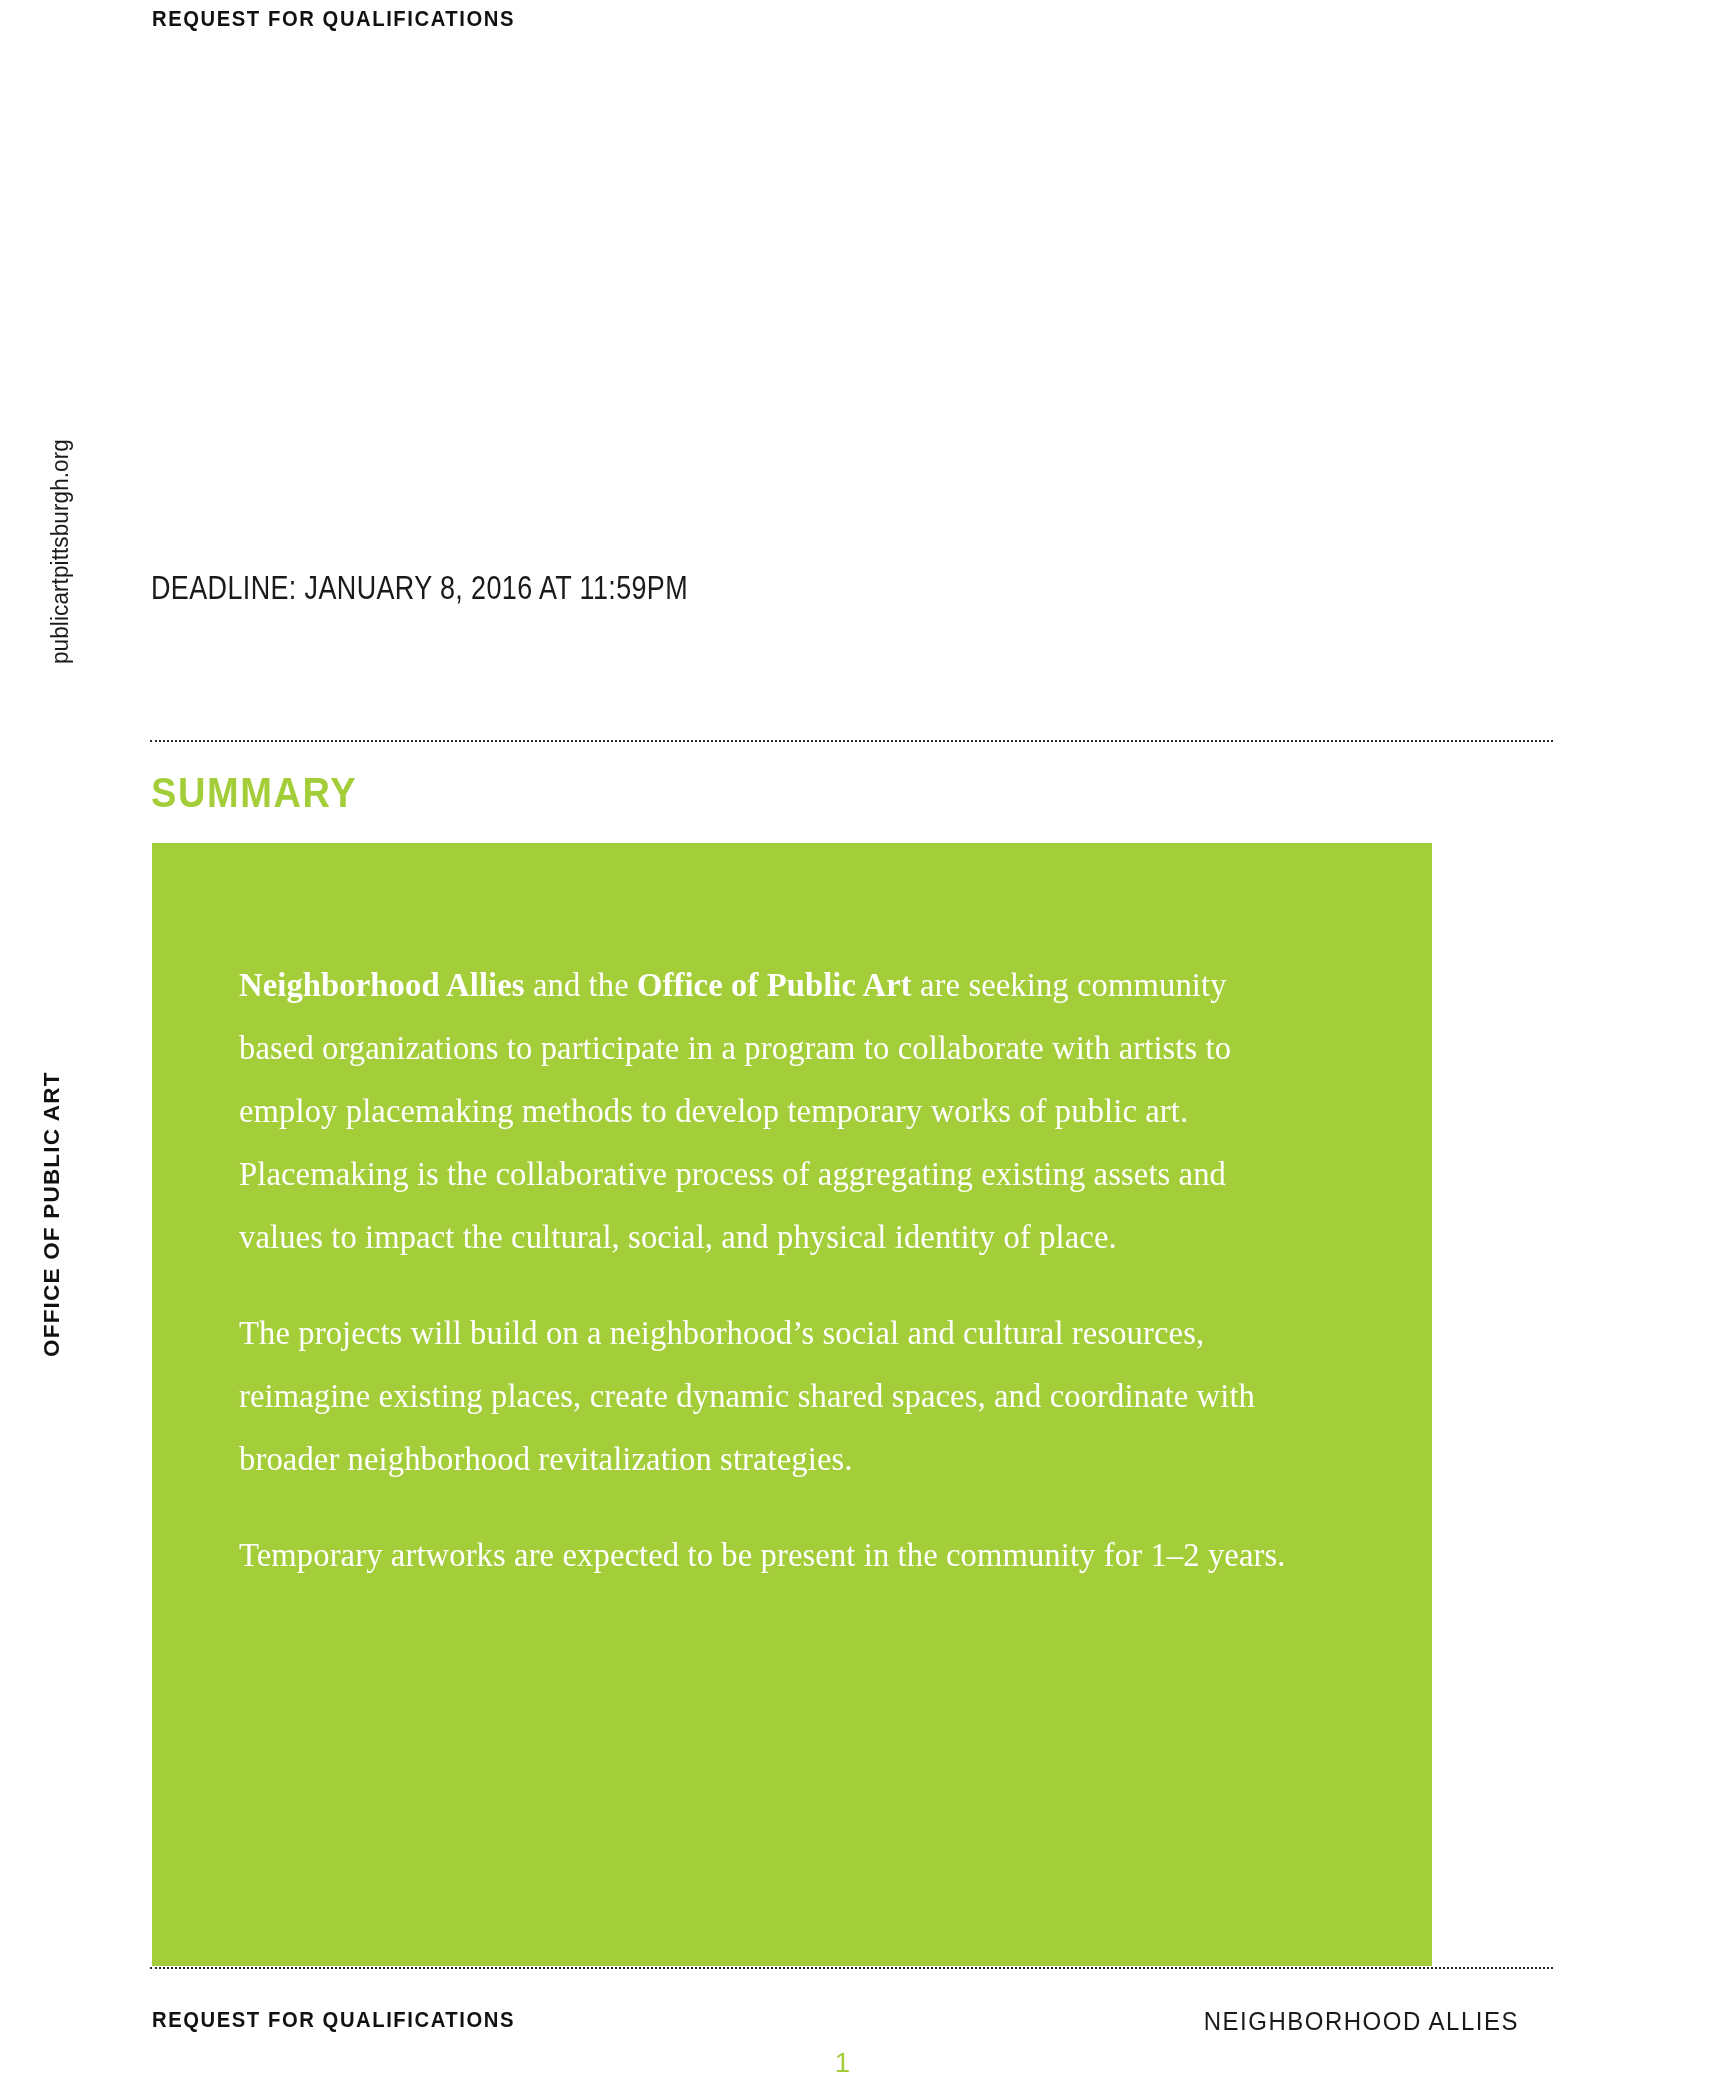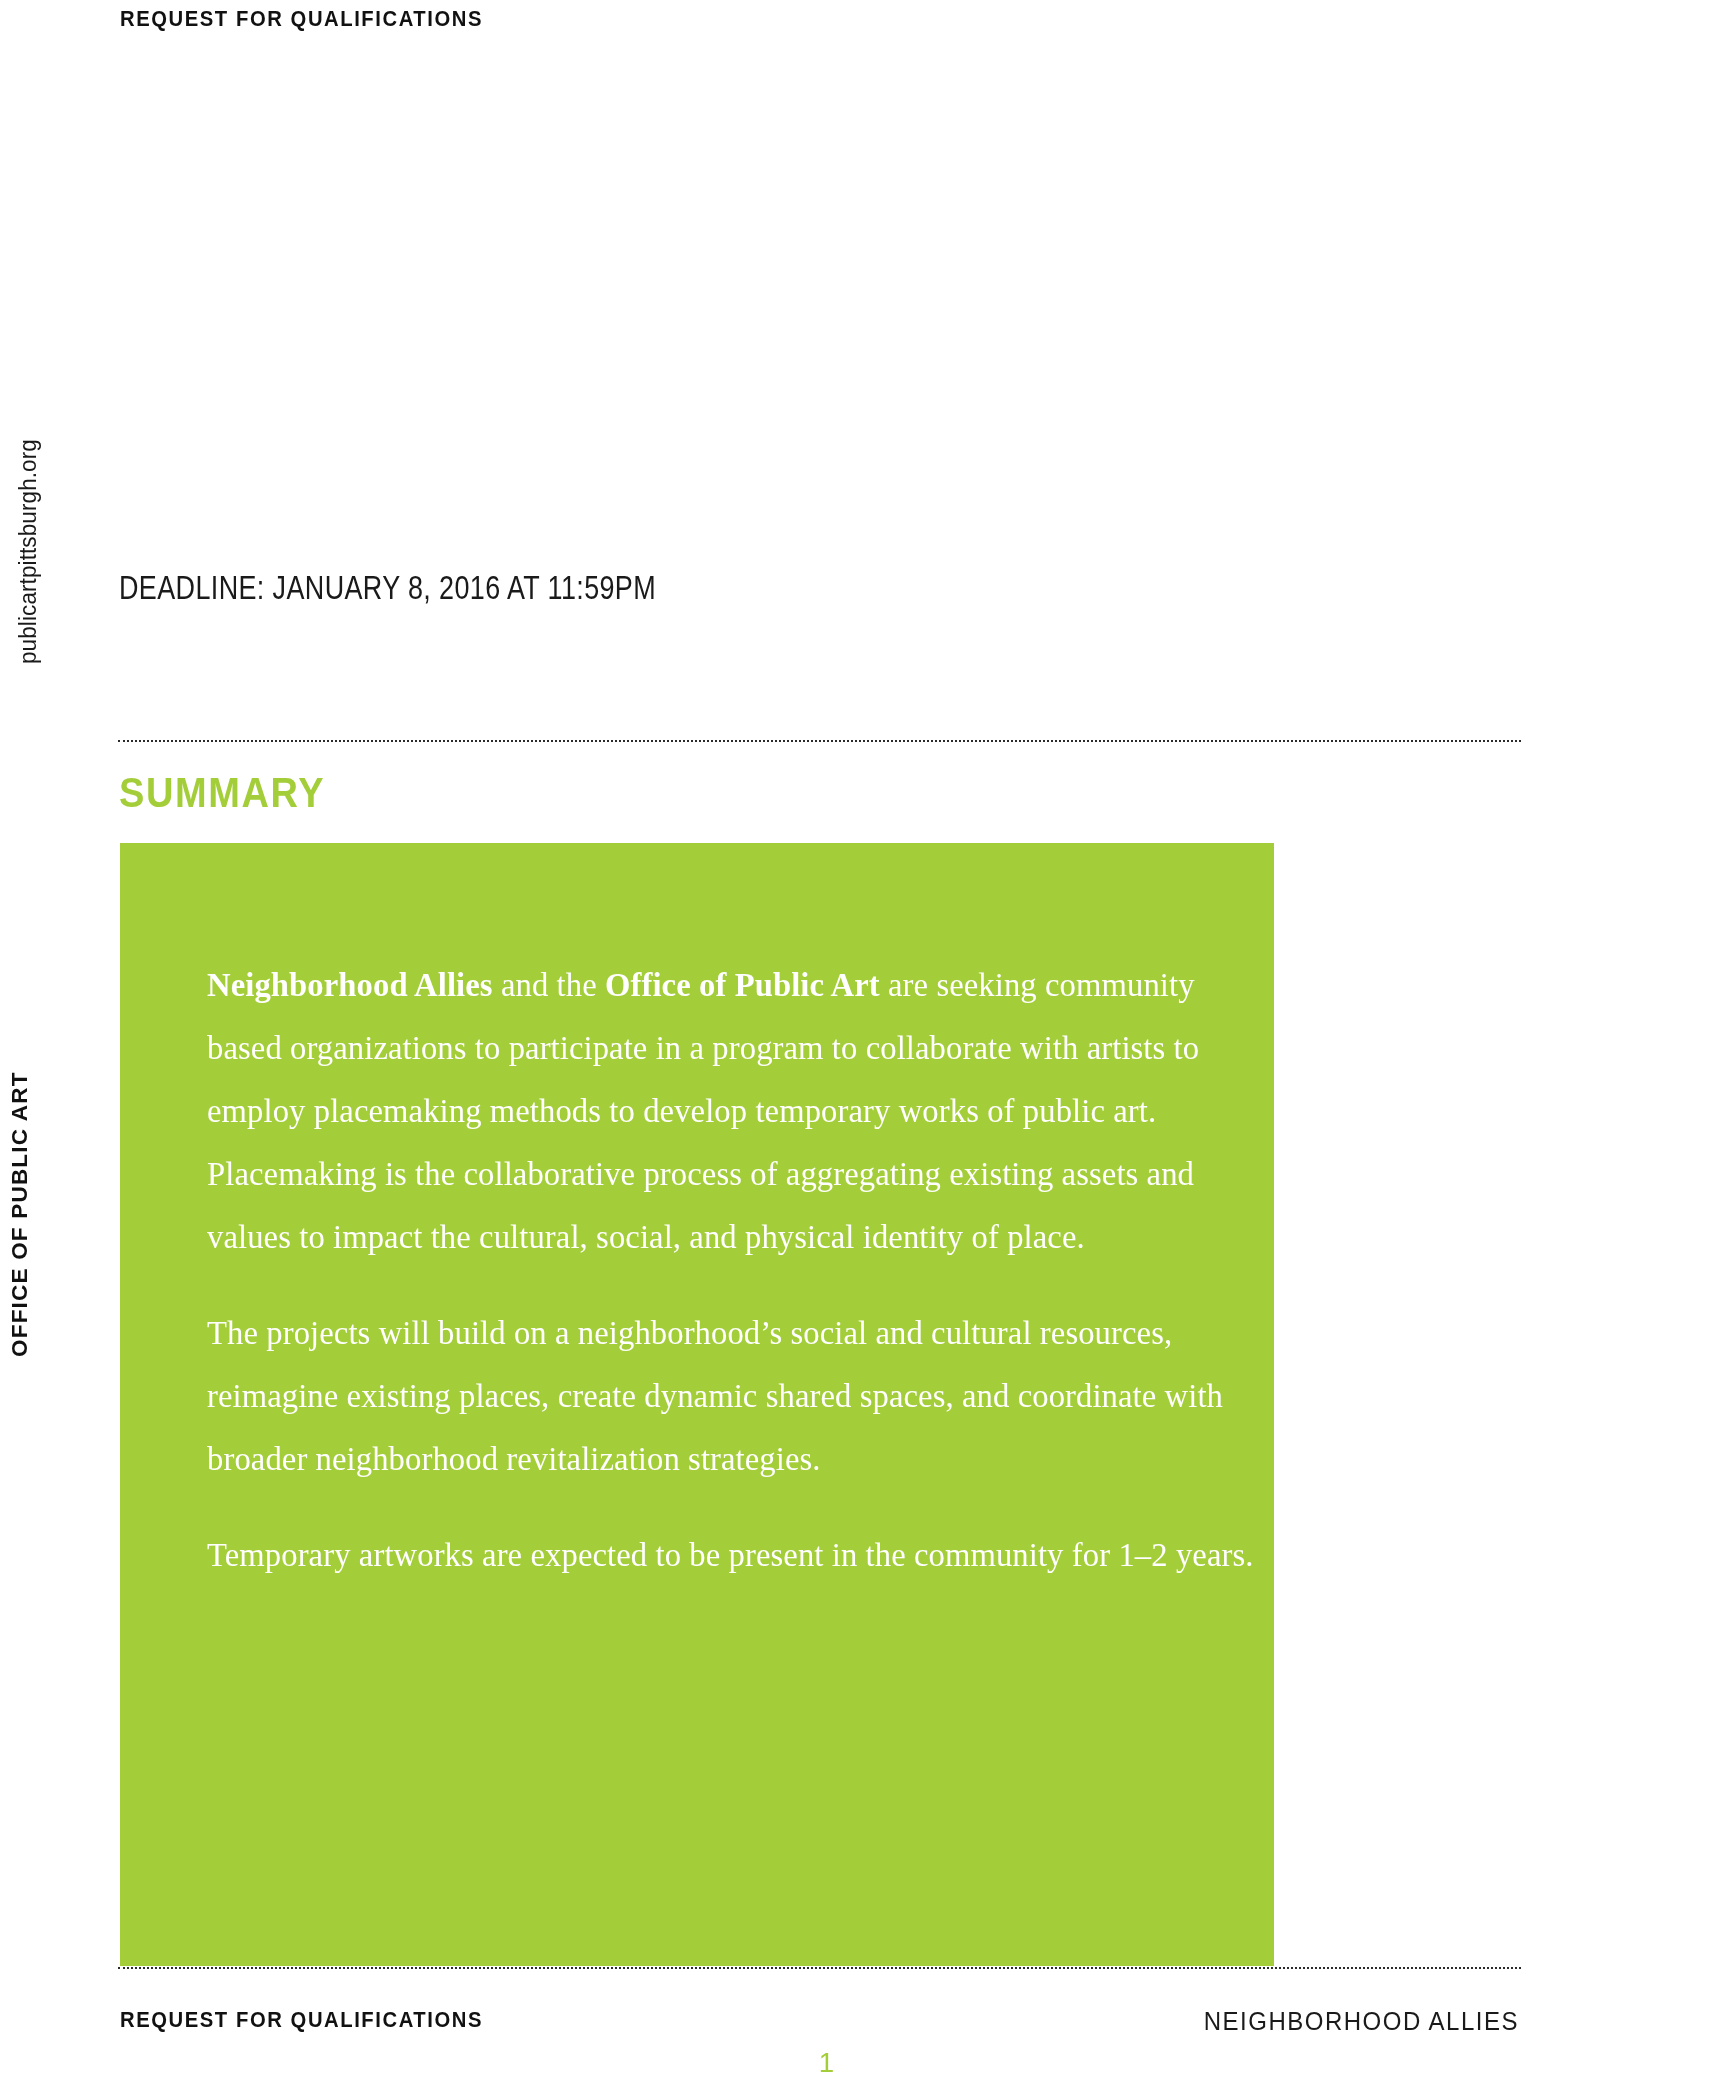--- a/index.html
+++ b/index.html
@@ -12,20 +12,21 @@
     height: 2097px;
     position: relative;
     font-family: "Liberation Sans", sans-serif;
     overflow: hidden;
   }
 
   .page {
     position: absolute;
     inset: 0;
     background: #ffffff;
+    margin-left: 32px;
   }
 
   
   .header-label {
     position: absolute;
     left: 120px;
     top: 5.8px;
     font-family: "Liberation Sans", sans-serif;
     font-weight: bold;
     font-size: 22px;
@@ -130,21 +131,21 @@
     transform: scaleX(1.0) scaleY(1.12);
     transform-origin: left top;
     white-space: nowrap;
   }
 
   
   .green-panel {
     position: absolute;
     left: 120px;
     top: 843px;
-    width: 1154px;
+    width: 1280px;
     height: 1123px;
     background: #A4CE39;
   }
   .panel-inner {
     position: absolute;
     left: 87px;
     top: 110px;
     width: 1110px;
   }
   .panel-para {

